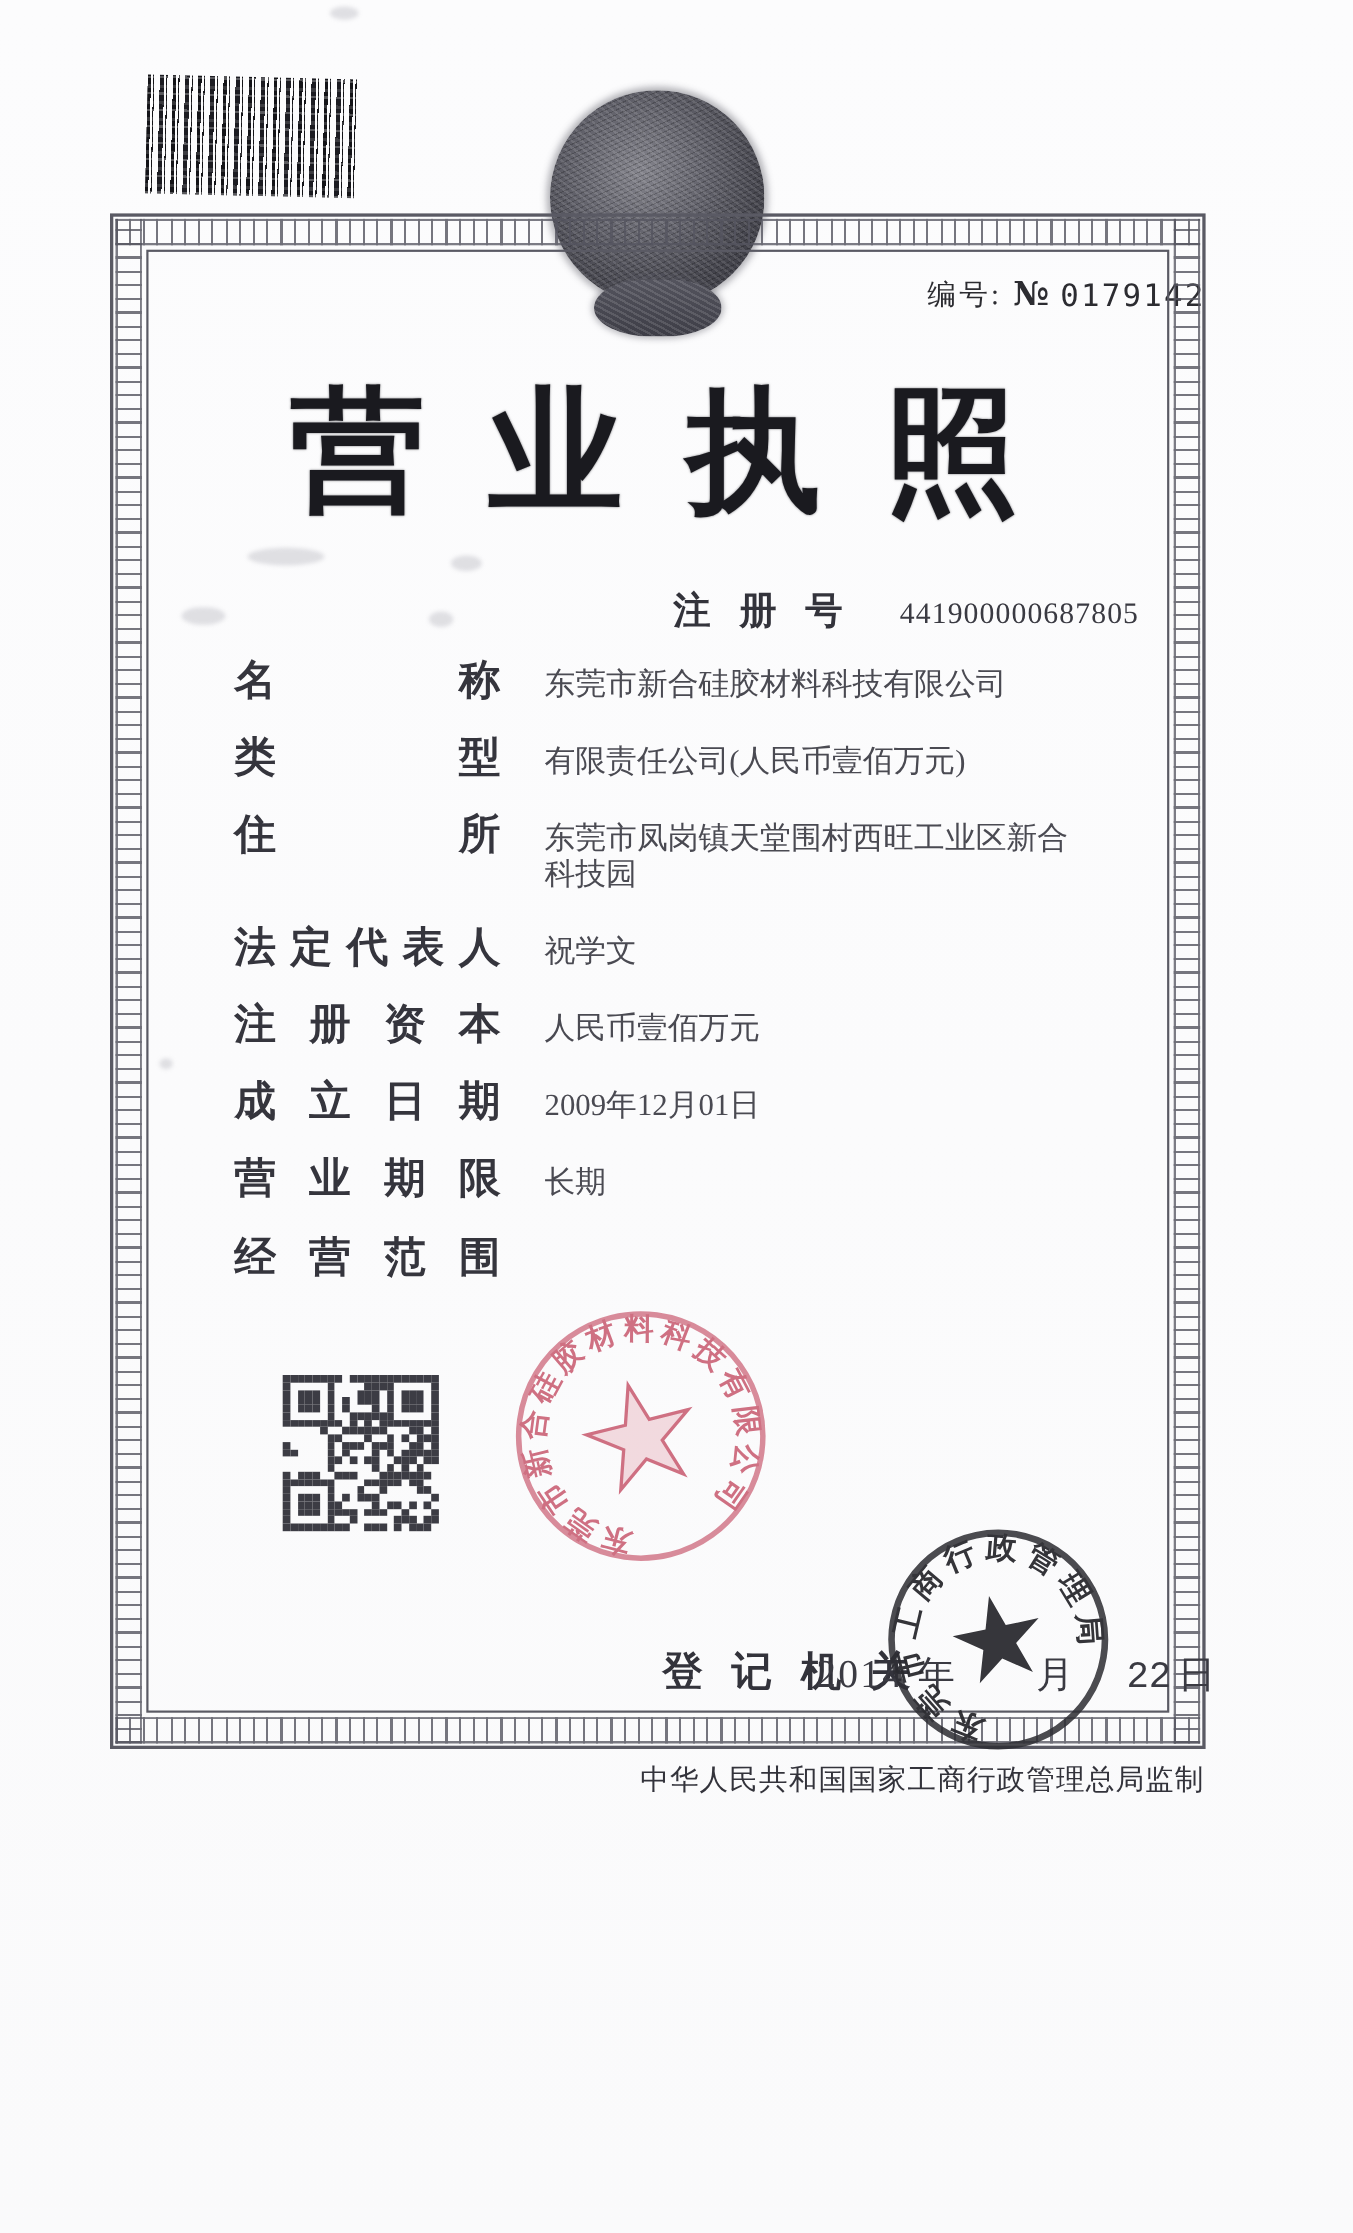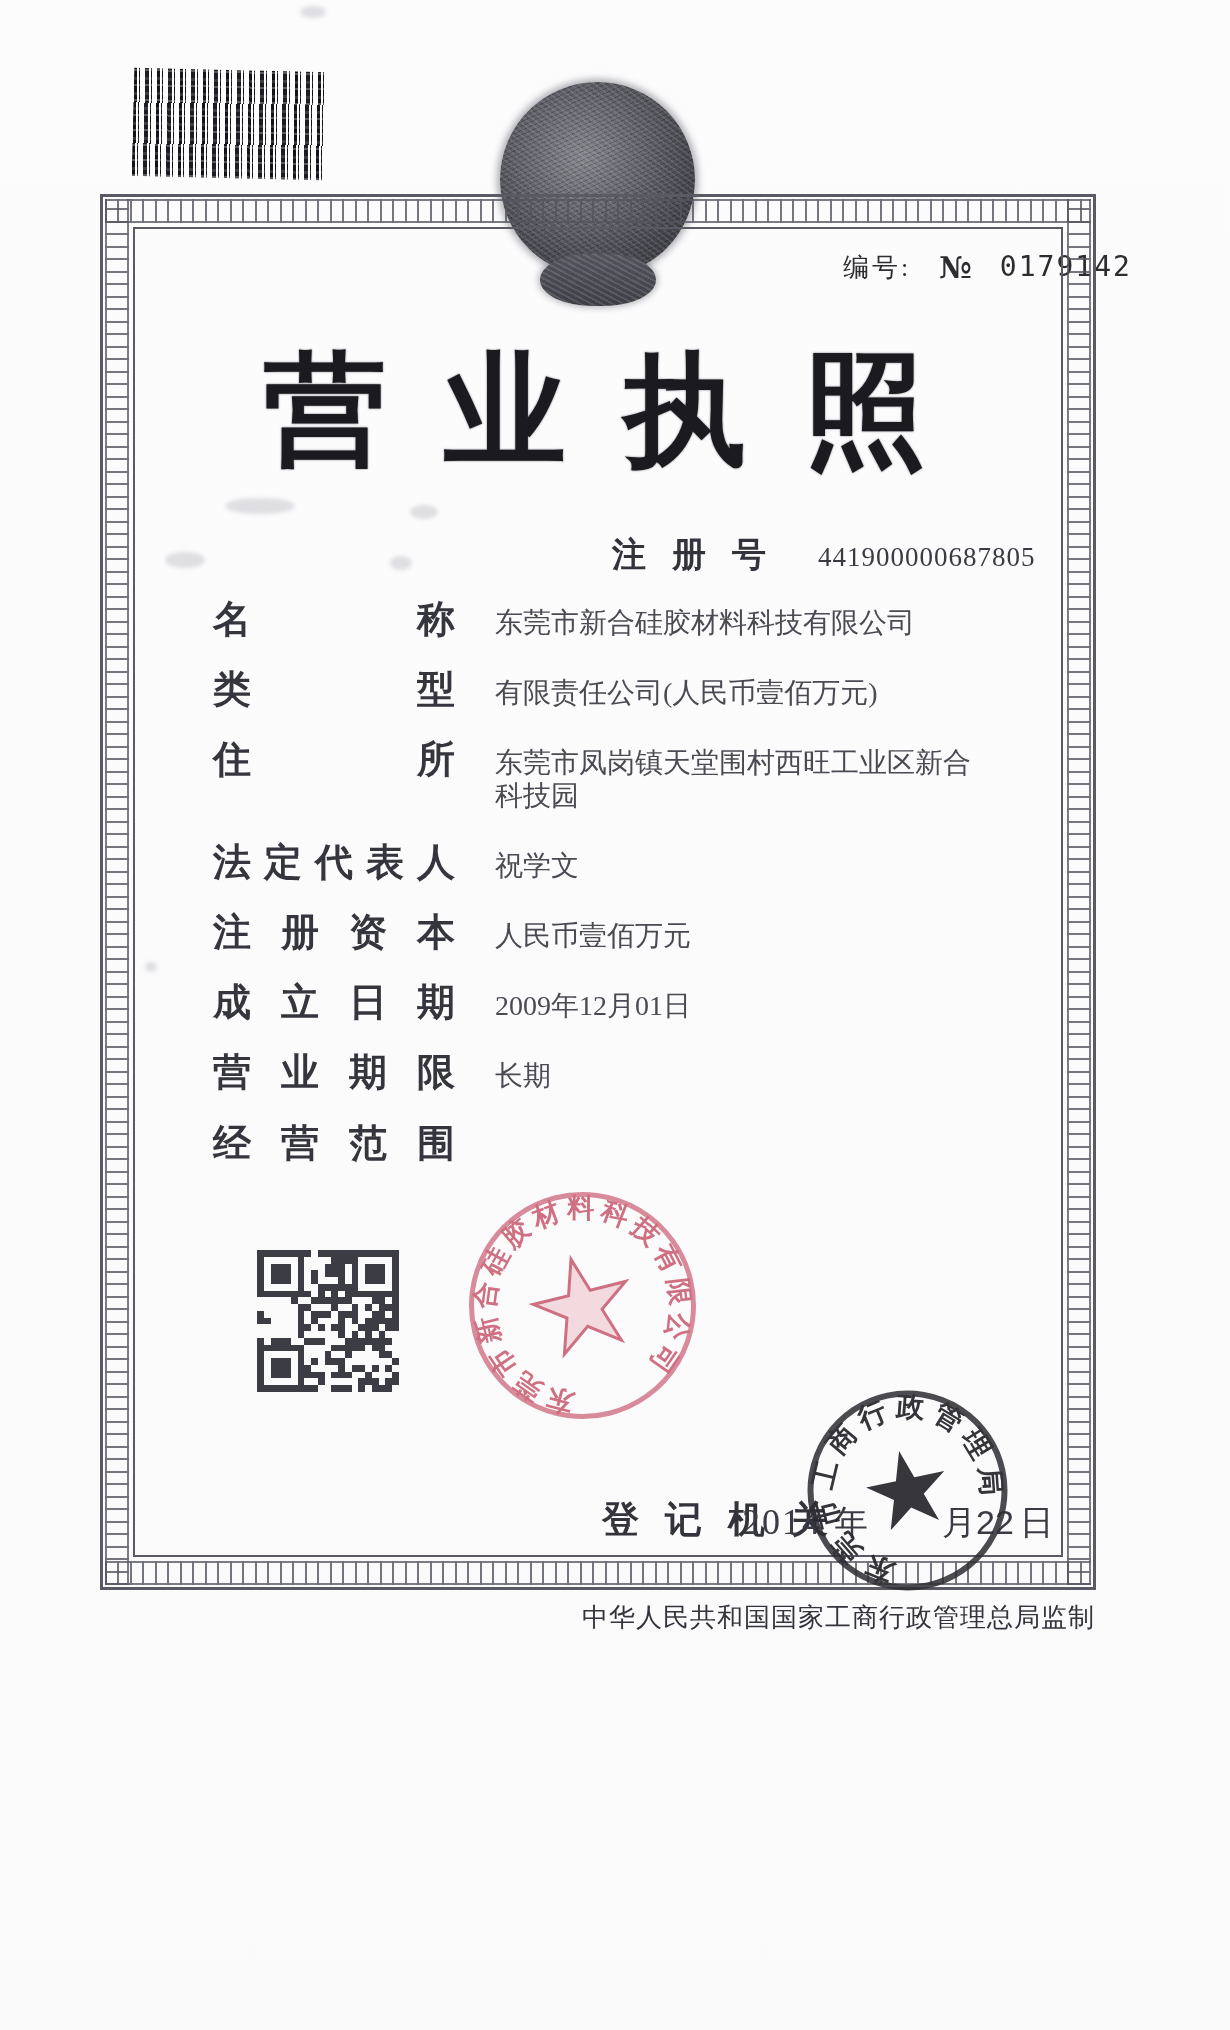--- a/index.html
+++ b/index.html
@@ -37,21 +37,21 @@
       repeating-linear-gradient(37deg, rgba(255,255,255,.10) 0 2px, rgba(0,0,0,0) 2px 5px),
       repeating-linear-gradient(-24deg, rgba(0,0,0,.20) 0 1px, rgba(0,0,0,0) 1px 4px),
       radial-gradient(circle at 42% 38%, #84848c 0%, #61616a 38%, #44444c 68%, #33333b 100%);
     box-shadow:0 0 7px 3px rgba(80,80,90,.45);}
   .emblem-base{position:absolute;left:540px;top:254px;width:116px;height:52px;border-radius:45% 45% 50% 50%/55%;
     background:
       repeating-linear-gradient(28deg, rgba(255,255,255,.12) 0 2px, rgba(0,0,0,0) 2px 5px),
       linear-gradient(180deg,#54545e,#3d3d46);
     box-shadow:0 0 6px 2px rgba(90,90,100,.4);}
 
-  .serial{position:absolute;left:843px;top:250px;display:flex;align-items:flex-start;gap:28px;color:#2c2c31;}
+  .serial{position:absolute;left:843px;top:250px;display:flex;align-items:flex-end;gap:10px;color:#2c2c31;}
   .serial .lbl{font-size:26px;letter-spacing:3px;}
   .serial .no{font-size:30px;font-weight:bold;font-family:"DejaVu Serif",serif;}
   .serial .num{font-size:28px;font-family:"DejaVu Sans Mono",monospace;letter-spacing:2px;}
 
   .title{position:absolute;left:100px;top:330px;width:990px;text-align:center;
     font-family:"Liberation Sans","DejaVu Sans",sans-serif;
     font-size:122px;font-weight:700;letter-spacing:58px;text-indent:58px;color:#1a1a1f;
     text-shadow:0 0 2px rgba(25,25,30,.65);}
 
   .regline{position:absolute;left:612px;top:532px;display:flex;align-items:baseline;gap:36px;}
@@ -75,21 +75,21 @@
 
   
   .seal-red{position:absolute;left:455px;top:1178px;transform:rotate(-14deg);opacity:.88;}
   .seal-black{position:absolute;left:795px;top:1378px;transform:rotate(-12deg);opacity:.95;}
 
   .registry{position:absolute;left:602px;top:1495px;font-size:37px;font-weight:700;letter-spacing:26px;color:#33333b;}
   .dateline{position:absolute;left:742px;top:1500px;display:flex;align-items:baseline;font-size:34px;color:#3a3a42;}
   .dateline .year{font-family:Liberation Serif, serif;font-size:36px;letter-spacing:2px;}
   .dateline .u1{margin-left:12px;}
   .dateline .u2{margin-left:74px;}
-  .dateline .day{font-family:Liberation Sans, sans-serif;font-size:34px;}
+  .dateline .day{margin-left:48px;font-family:Liberation Mono, monospace;font-size:34px;}
   .dateline .u3{margin-left:6px;}
 
   
   .footer-left{position:absolute;left:100px;top:1600px;font-size:21px;color:#3c3c44;font-family:"DejaVu Sans Mono",monospace;letter-spacing:0px;}
   .footer-right{position:absolute;right:135px;top:1600px;font-size:26px;color:#33333b;letter-spacing:1px;}
 
   
   .smudge{position:absolute;background:rgba(125,125,138,.22);border-radius:50%;filter:blur(2px);}
 </style>
 </head>

